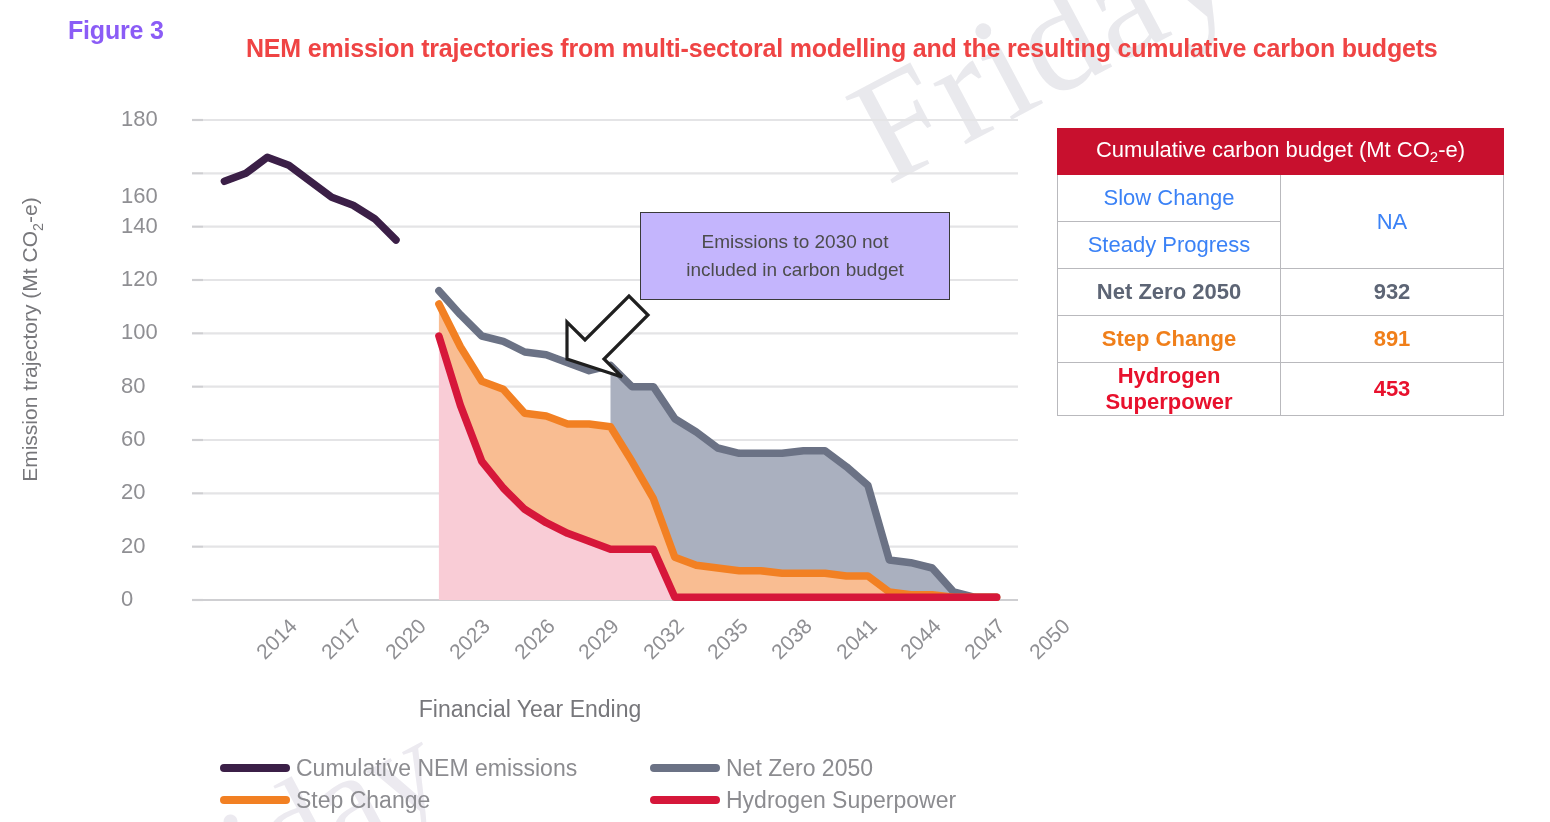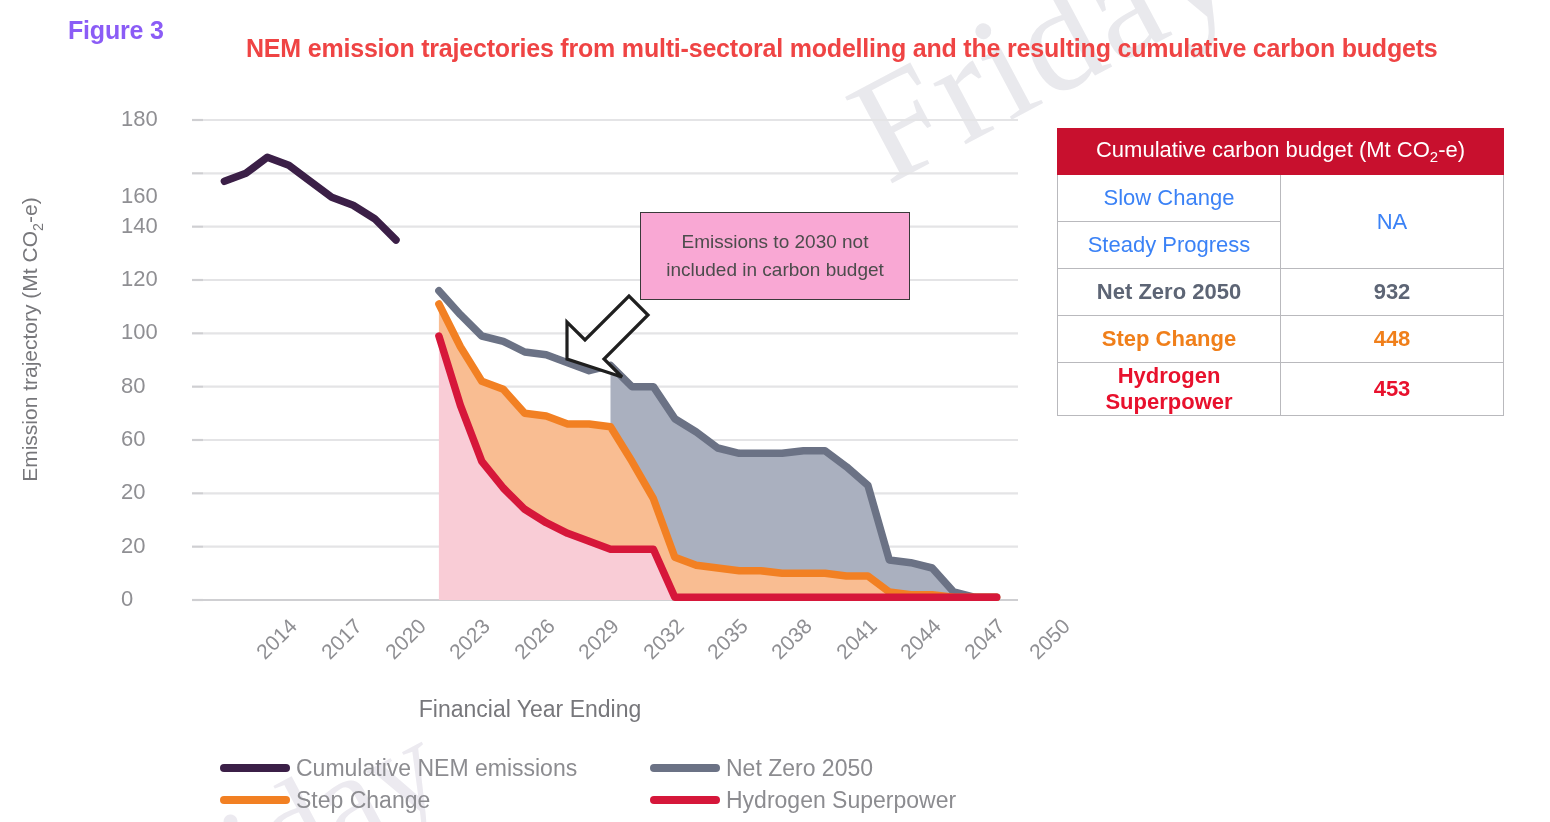--- a/index.html
+++ b/index.html
@@ -65,22 +65,22 @@
     transform:rotate(-90deg);
     white-space:nowrap;
   }
   #xtitle {
     position:absolute; left:270px; top:600px; width:520px;
     text-align:center; font-size:23px; color:#77777b;
   }
 
   
   #annot {
-    position:absolute; left:640px; top:212px; width:270px; height:88px;
-    border:1.6px solid #3a3a3a; background:#f9a8d4;
+    position:absolute; left:640px; top:212px; width:310px; height:88px;
+    border:1.6px solid #3a3a3a; background:#c4b5fd;
     display:flex; align-items:center; justify-content:center;
     z-index:6;
   }
   #annot span {
     font-size:19px; color:#4c4c4c; text-align:center;
     line-height:1.5; padding:0 8px;
   }
 
   
   #legend {
@@ -236,20 +236,20 @@
   </tr>
   <tr>
     <td class="name muted">Steady Progress</td>
   </tr>
   <tr>
     <td class="name c-nz">Net Zero 2050</td>
     <td class="val c-nz">932</td>
   </tr>
   <tr>
     <td class="name c-sc">Step Change</td>
-    <td class="val c-sc">448</td>
+    <td class="val c-sc">891</td>
   </tr>
   <tr>
     <td class="name c-hs">Hydrogen Superpower</td>
     <td class="val c-hs">453</td>
   </tr>
 </tbody>
   </table>
 
 </body></html>

